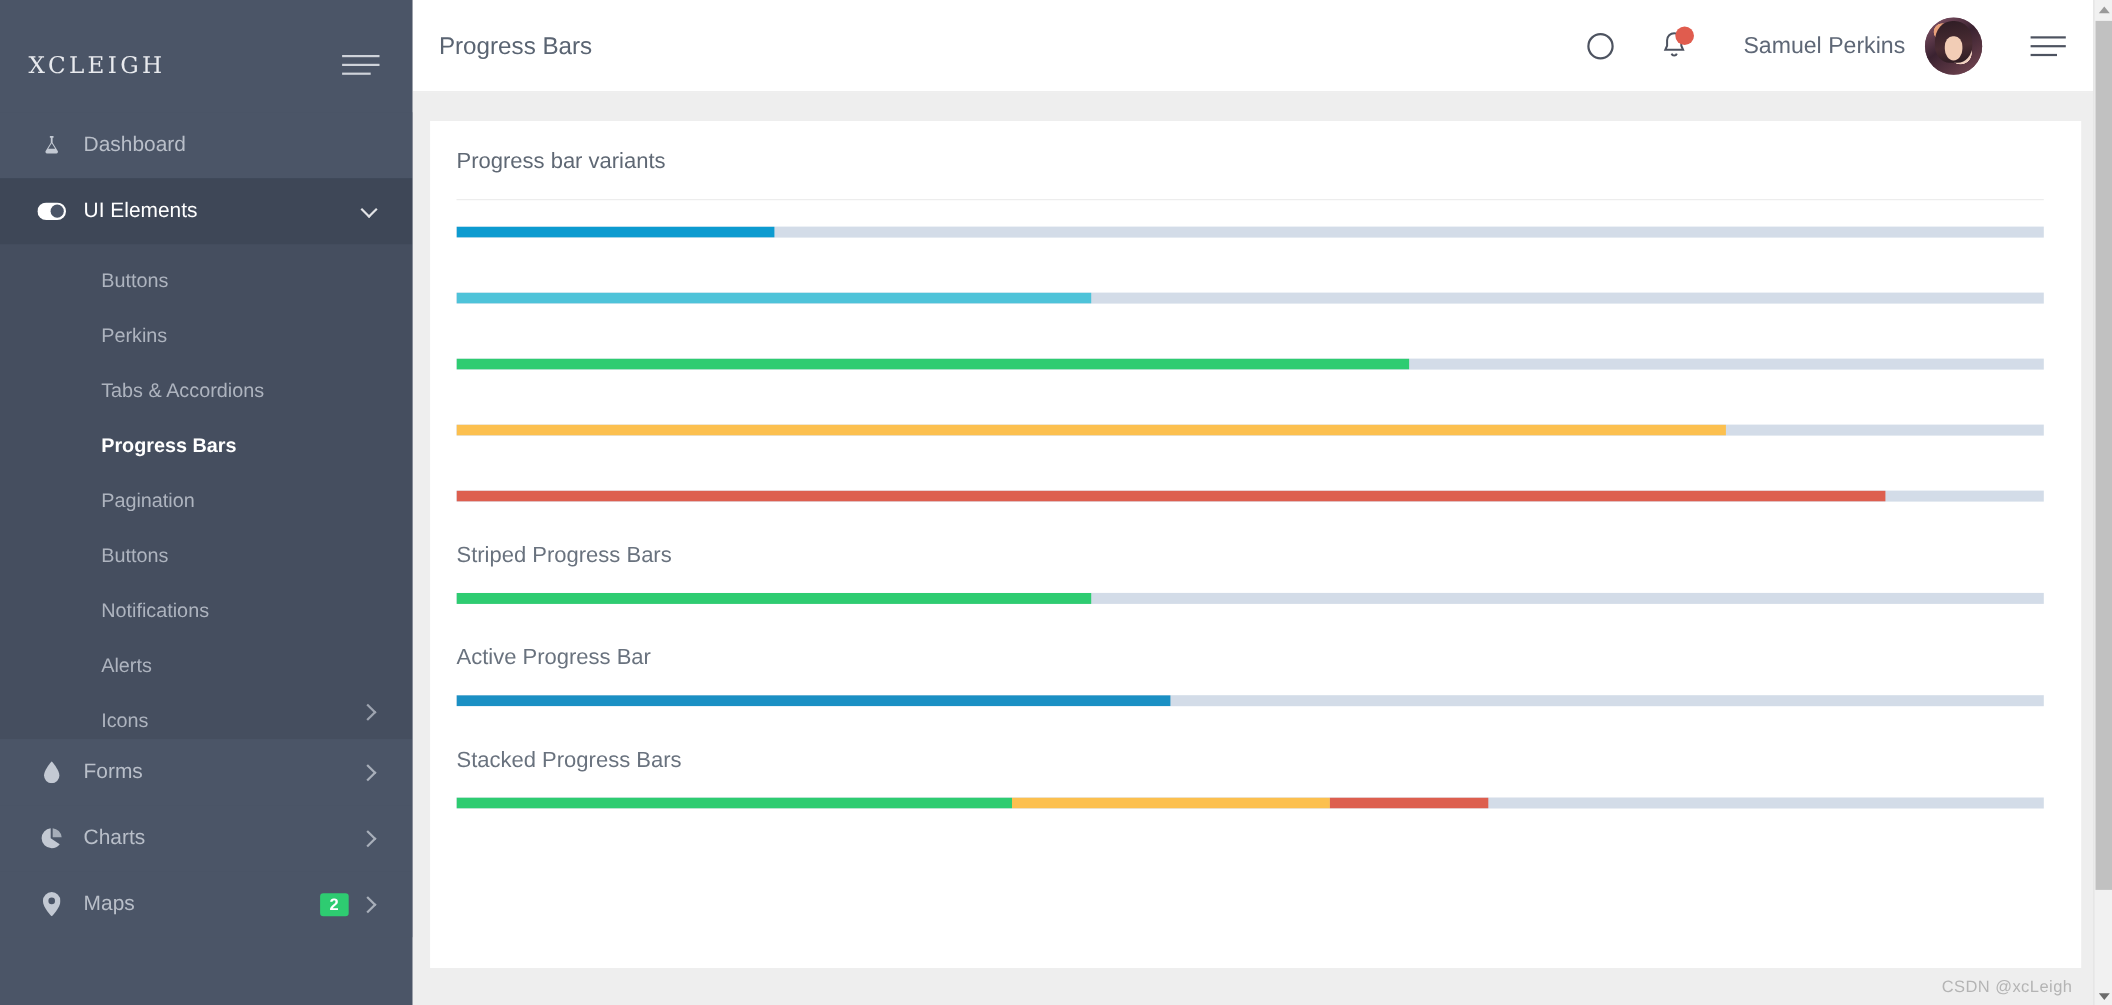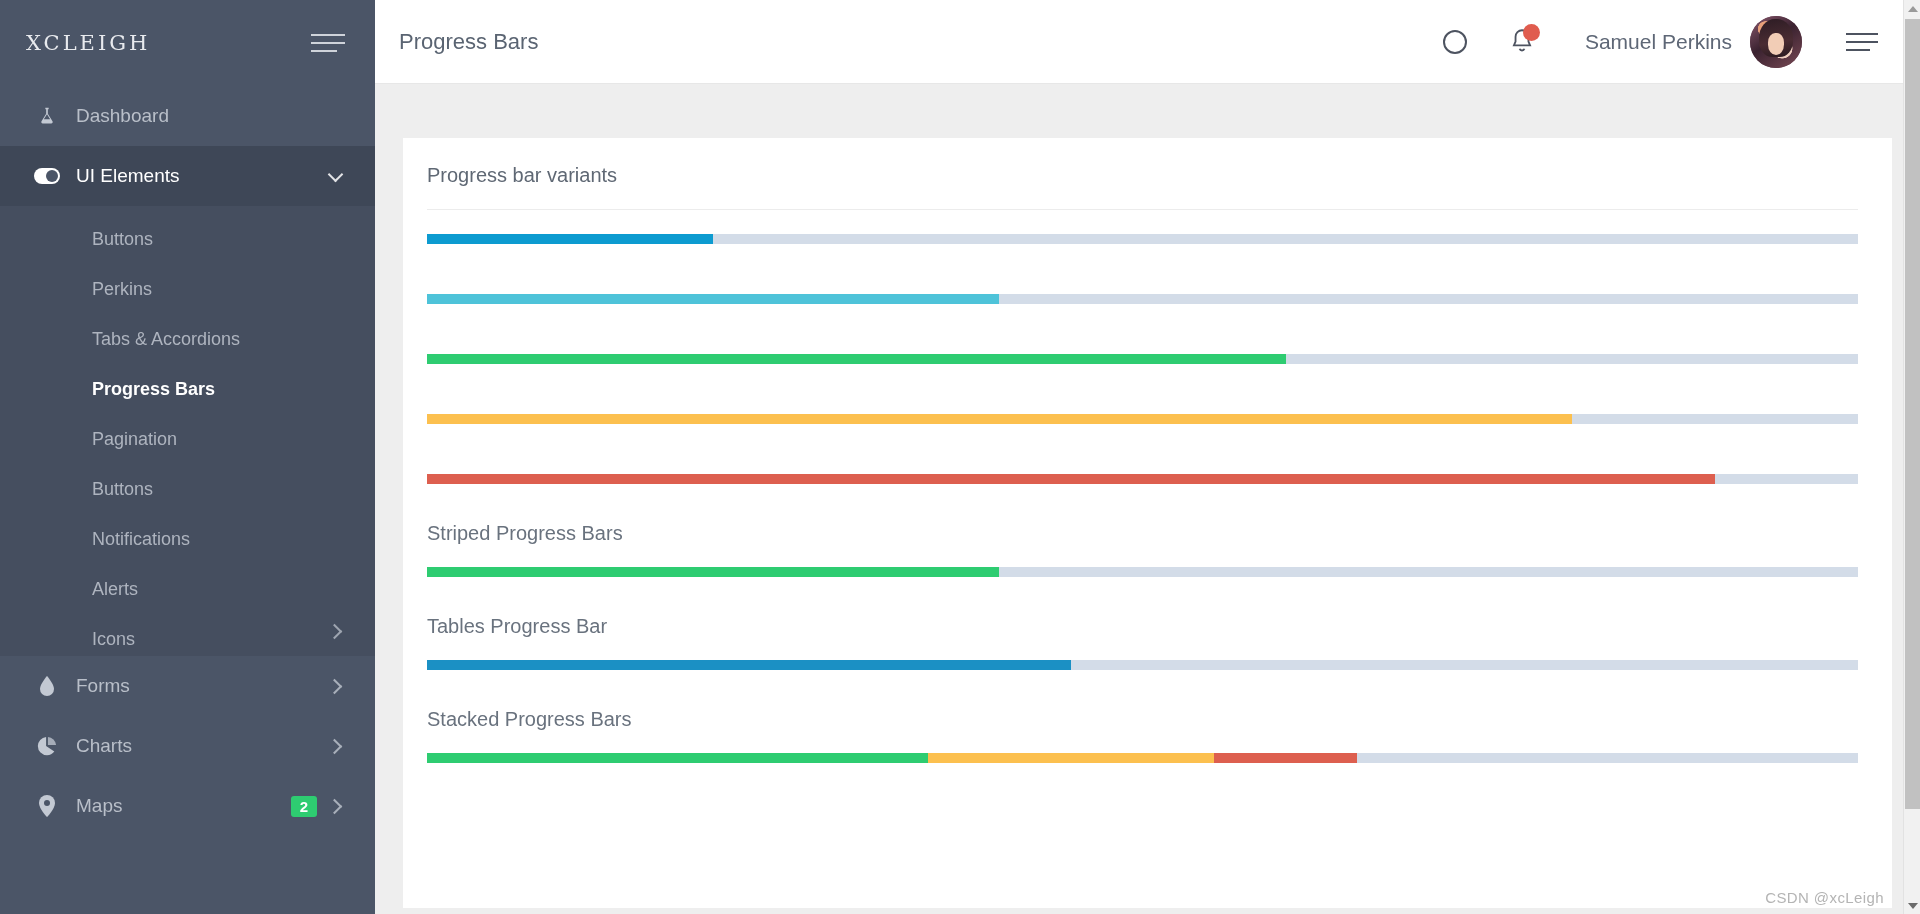--- a/index.html
+++ b/index.html
@@ -25,20 +25,21 @@
     overflow: hidden;
     position: relative;
     z-index: 3;
   }
   .brand-row {
     height: 86px;
     display: flex;
     align-items: center;
     justify-content: space-between;
     padding: 0 30px 0 26px;
+    margin-top: 16px;
   }
   .brand {
     color: #e8eaee;
     font-family: "DejaVu Serif", serif;
     font-size: 21px;
     letter-spacing: 3px;
     font-weight: 400;
   }
   .burger {
     width: 34px; height: 26px;
@@ -194,23 +195,22 @@
     cursor:pointer;
   }
   .topbar-burger i { display:block; height:2px; background:#4d5360; }
   .topbar-burger i:nth-child(1){ width:32px; }
   .topbar-burger i:nth-child(2){ width:32px; }
   .topbar-burger i:nth-child(3){ width:24px; }
 
   
   .content {
     flex: 1 1 auto;
-    padding: 26px 28px 0 28px;
-    overflow: hidden;
-    margin-top: 28px;
+    padding: 26px 28px 0 16px;
+    overflow: hidden;
   }
   .card {
     background: #ffffff;
     width: 100%;
     height: 770px;
     padding: 26px 34px 0 24px;
     position: relative;
   }
   .card-title {
     font-size: 20px;
@@ -451,21 +451,21 @@
 
         <div class="progress">
           <div class="bar" style="width: 90%; background: rgb(221, 95, 79);"></div>
         </div>
 
         <div class="section-title">Striped Progress Bars</div>
         <div class="progress">
           <div class="bar" style="width: 40%; background: rgb(46, 204, 113);"></div>
         </div>
 
-        <div class="section-title">Tables Progress Bar</div>
+        <div class="section-title">Active Progress Bar</div>
         <div class="progress">
           <div class="bar striped-overlay" style="width: 45%; background: rgb(27, 144, 196);"></div>
         </div>
 
         <div class="section-title">Stacked Progress Bars</div>
         <div class="progress">
           <div class="stacked">
               <div class="seg" style="width: 35%; background: rgb(46, 204, 113);"></div>
               <div class="seg" style="width: 20%; background: rgb(252, 192, 79);"></div>
               <div class="seg" style="width: 10%; background: rgb(221, 95, 79);"></div>

